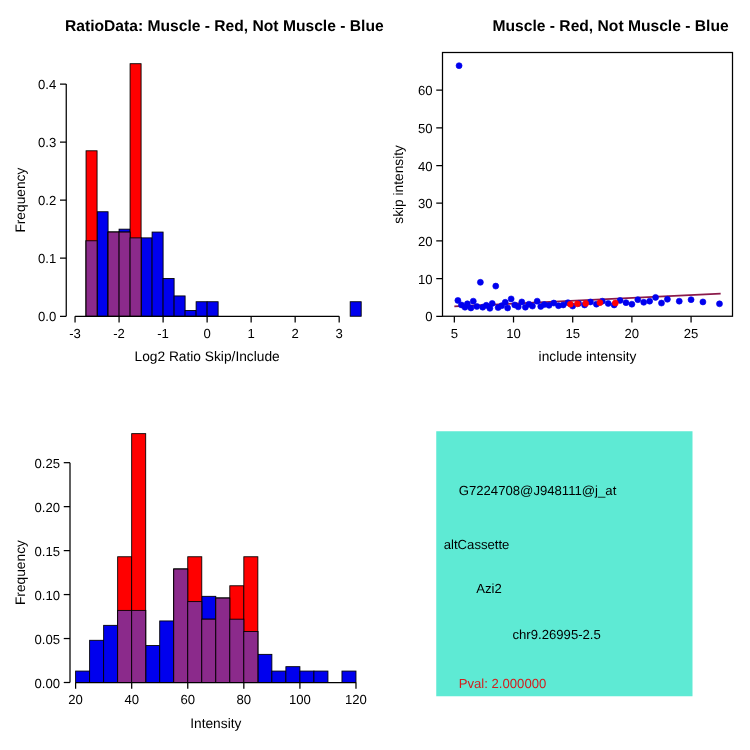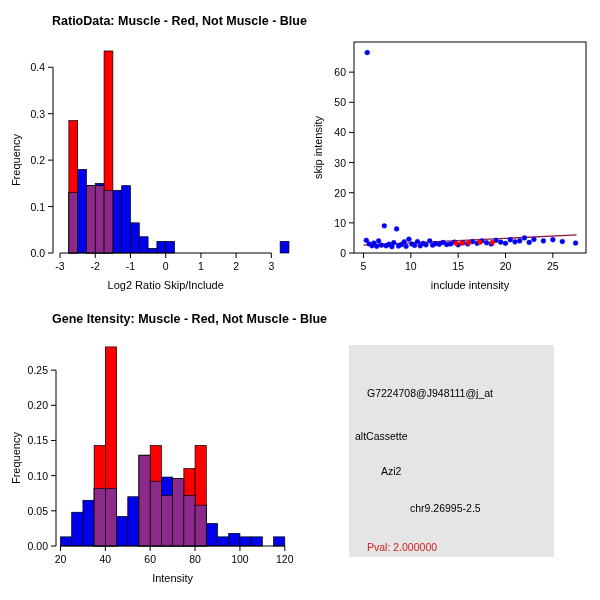--- a/index.html
+++ b/index.html
@@ -33,21 +33,21 @@
     font-family: "Liberation Sans", sans-serif;
     fill: #000;
   }
   .axis-title {
     font-size: 11px;
     font-family: "Liberation Sans", sans-serif;
     fill: #000;
   }
   .info-box {
     position: absolute;
-    background: #e5e5e5;
+    background: #5eead4;
     border: 0;
   }
   .info-line {
     font-size: 10.5px;
     color: #000;
     margin: 0;
     white-space: nowrap;
   }
   .info-line.pval {
     color: #d02020;
@@ -106,20 +106,21 @@
       <line x1="45" y1="83.66666666666669" x2="40" y2="83.66666666666669" stroke="#000" stroke-width="1"></line>
       <text x="37" y="87.66666666666669" text-anchor="end" class="tick-label">0.3</text>
       <line x1="45" y1="37.2222222222222" x2="40" y2="37.2222222222222" stroke="#000" stroke-width="1"></line>
       <text x="37" y="41.2222222222222" text-anchor="end" class="tick-label">0.4</text>
       <text x="157.69565217391303" y="259" text-anchor="middle" class="axis-title">Log2 Ratio Skip/Include</text>
       <text x="12" y="130.1111111111111" text-anchor="middle" class="axis-title" transform="rotate(-90 12 130.1111111111111)">Frequency</text>
     </svg>
 </div>
 
 <div class="panel" style="left:308px; top:14px; width:292px; height:290px;">
+  <div class="panel-title" style="position:absolute; left:50px; top:0;">Muscle - Red, Not Muscle - Blue</div>
   <svg id="svg-scatter" width="292" height="275" style="position:absolute; left:0; top:16px;">
       <rect x="46" y="12" width="232" height="211" fill="none" stroke="#000" stroke-width="1"></rect>
       <line x1="55.46938775510204" y1="215.16285714285715" x2="268.53061224489795" y2="204.9142857142857" stroke="#8b1a4a" stroke-width="1.4"></line>
       <circle cx="59.25714285714286" cy="22.55000000000001" r="2.4" fill="#0000ee" stroke="#0000ee" stroke-width="0.5"></circle>
       <circle cx="58.31020408163265" cy="210.34" r="2.4" fill="#0000ee" stroke="#0000ee" stroke-width="0.5"></circle>
       <circle cx="61.15102040816326" cy="213.95714285714286" r="2.4" fill="#0000ee" stroke="#0000ee" stroke-width="0.5"></circle>
       <circle cx="63.99183673469388" cy="215.7657142857143" r="2.4" fill="#0000ee" stroke="#0000ee" stroke-width="0.5"></circle>
       <circle cx="65.88571428571429" cy="213.05285714285714" r="2.4" fill="#0000ee" stroke="#0000ee" stroke-width="0.5"></circle>
       <circle cx="68.7265306122449" cy="216.36857142857144" r="2.4" fill="#0000ee" stroke="#0000ee" stroke-width="0.5"></circle>
       <circle cx="70.6204081632653" cy="210.94285714285715" r="2.4" fill="#0000ee" stroke="#0000ee" stroke-width="0.5"></circle>
@@ -198,21 +199,20 @@
       <line x1="46" y1="72.28571428571428" x2="41" y2="72.28571428571428" stroke="#000" stroke-width="1"></line>
       <text x="38" y="76.28571428571428" text-anchor="end" class="tick-label">50</text>
       <line x1="46" y1="42.14285714285714" x2="41" y2="42.14285714285714" stroke="#000" stroke-width="1"></line>
       <text x="38" y="46.14285714285714" text-anchor="end" class="tick-label">60</text>
       <text x="162" y="259" text-anchor="middle" class="axis-title">include intensity</text>
       <text x="14" y="117.5" text-anchor="middle" class="axis-title" transform="rotate(-90 14 117.5)">skip intensity</text>
     </svg>
 </div>
 
 <div class="panel" style="left:8px; top:312px; width:300px; height:285px;">
-  <div class="panel-title" style="position:absolute; left:8px; top:0;">Gene Itensity: Muscle - Red, Not Muscle - Blue</div>
   <svg id="svg-intensity" width="300" height="268" style="position:absolute; left:0; top:16px;">
       <rect x="52.48598130841121" y="208.8551724137931" width="11.214953271028037" height="9.144827586206901" fill="#0000ee" stroke="#000" stroke-width="0.7"></rect>
       <rect x="63.70093457943925" y="184.2344827586207" width="11.214953271028037" height="33.765517241379314" fill="#0000ee" stroke="#000" stroke-width="0.7"></rect>
       <rect x="74.91588785046729" y="172.27586206896552" width="11.214953271028037" height="45.72413793103448" fill="#0000ee" stroke="#000" stroke-width="0.7"></rect>
       <rect x="86.13084112149532" y="160.31724137931036" width="11.214953271028051" height="57.68275862068964" fill="#0000ee" stroke="#000" stroke-width="0.7"></rect>
       <rect x="97.34579439252337" y="160.31724137931036" width="11.214953271028023" height="57.68275862068964" fill="#0000ee" stroke="#000" stroke-width="0.7"></rect>
       <rect x="108.5607476635514" y="188.4551724137931" width="11.214953271028037" height="29.544827586206907" fill="#0000ee" stroke="#000" stroke-width="0.7"></rect>
       <rect x="119.77570093457943" y="168.75862068965517" width="11.214953271028051" height="49.241379310344826" fill="#0000ee" stroke="#000" stroke-width="0.7"></rect>
       <rect x="130.99065420560748" y="127.25517241379309" width="11.214953271028037" height="90.74482758620691" fill="#0000ee" stroke="#000" stroke-width="0.7"></rect>
       <rect x="142.20560747663552" y="153.28275862068966" width="11.214953271028037" height="64.71724137931034" fill="#0000ee" stroke="#000" stroke-width="0.7"></rect>

